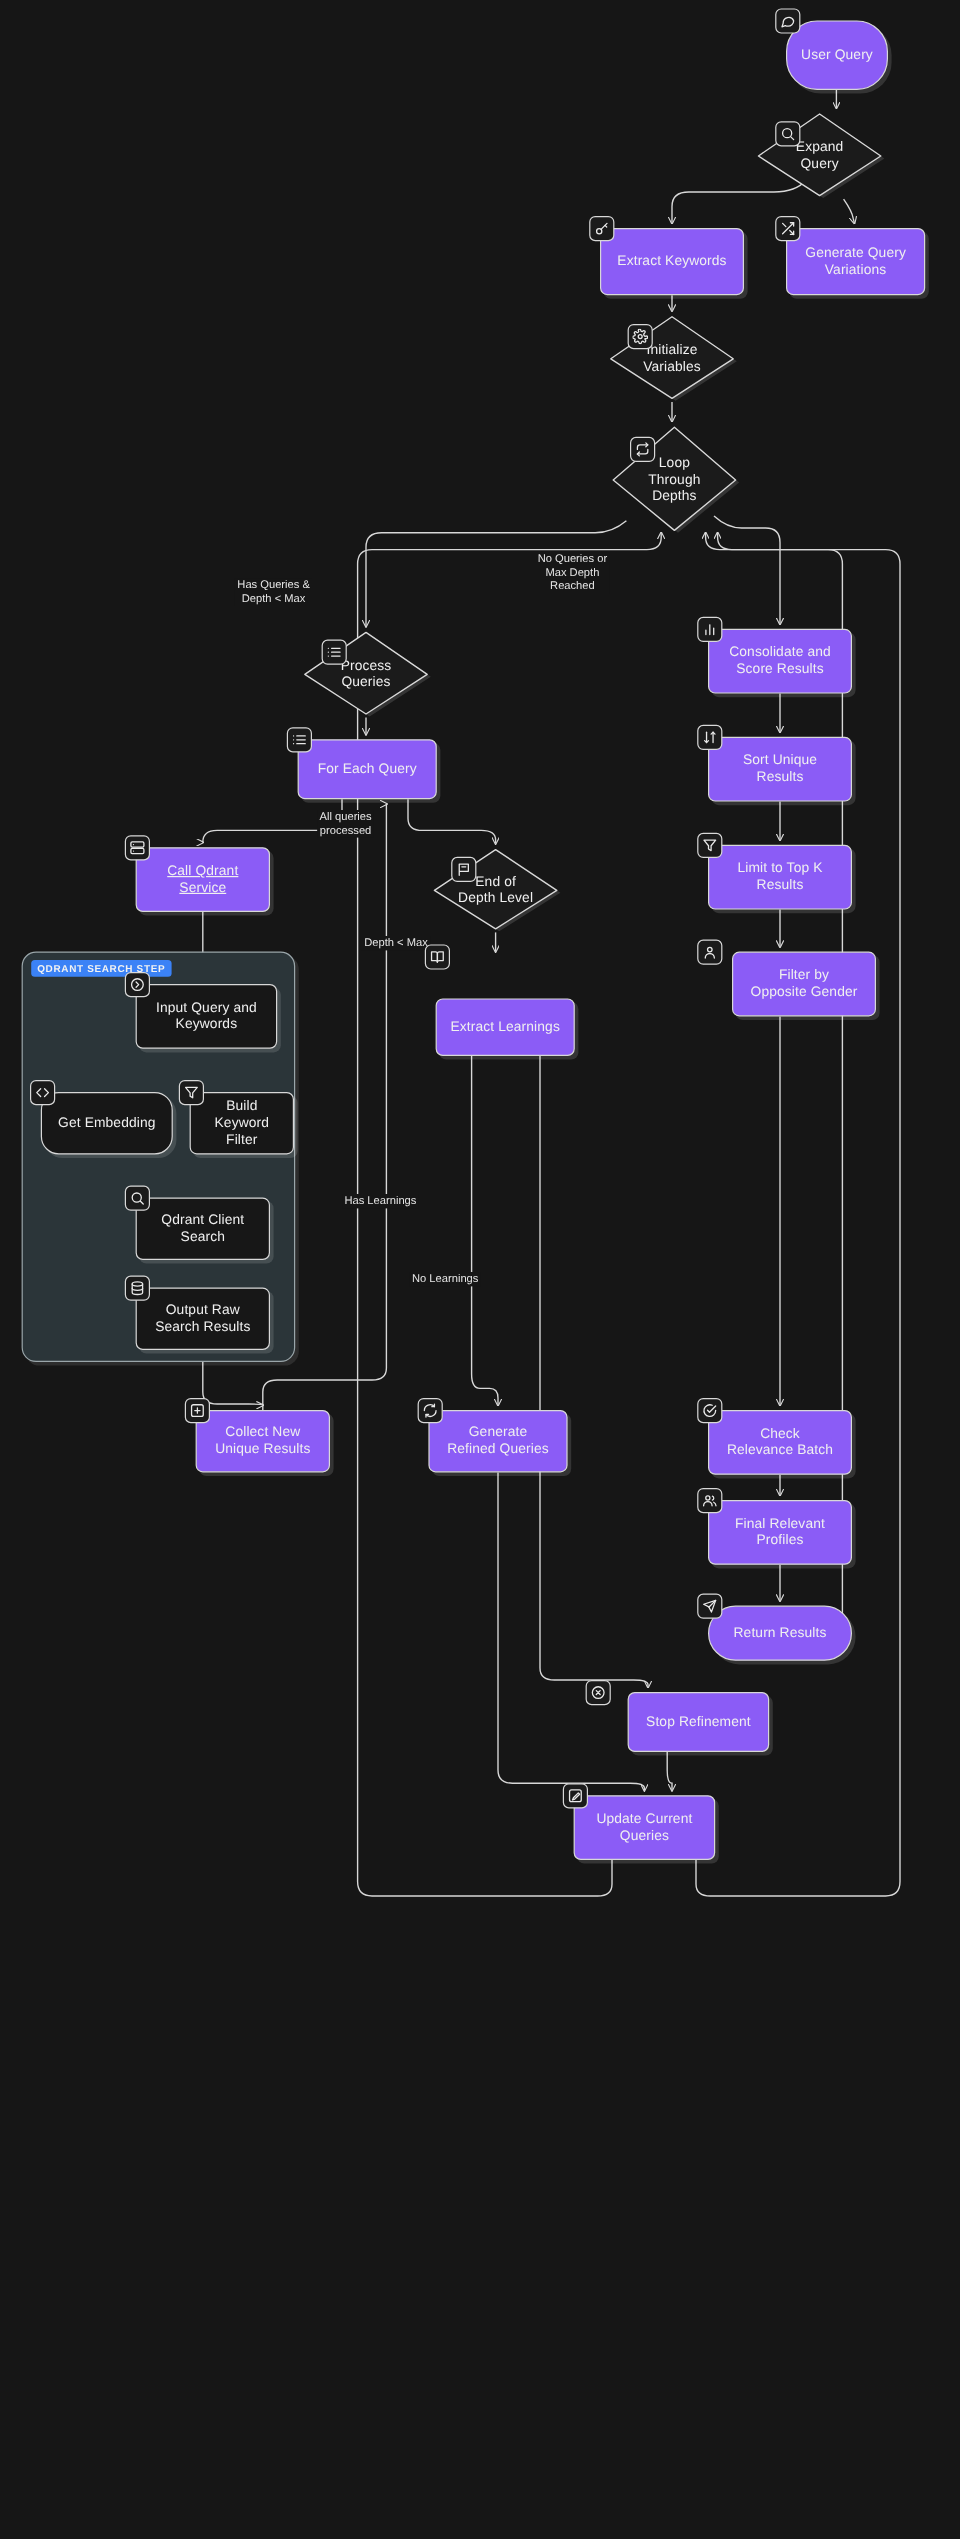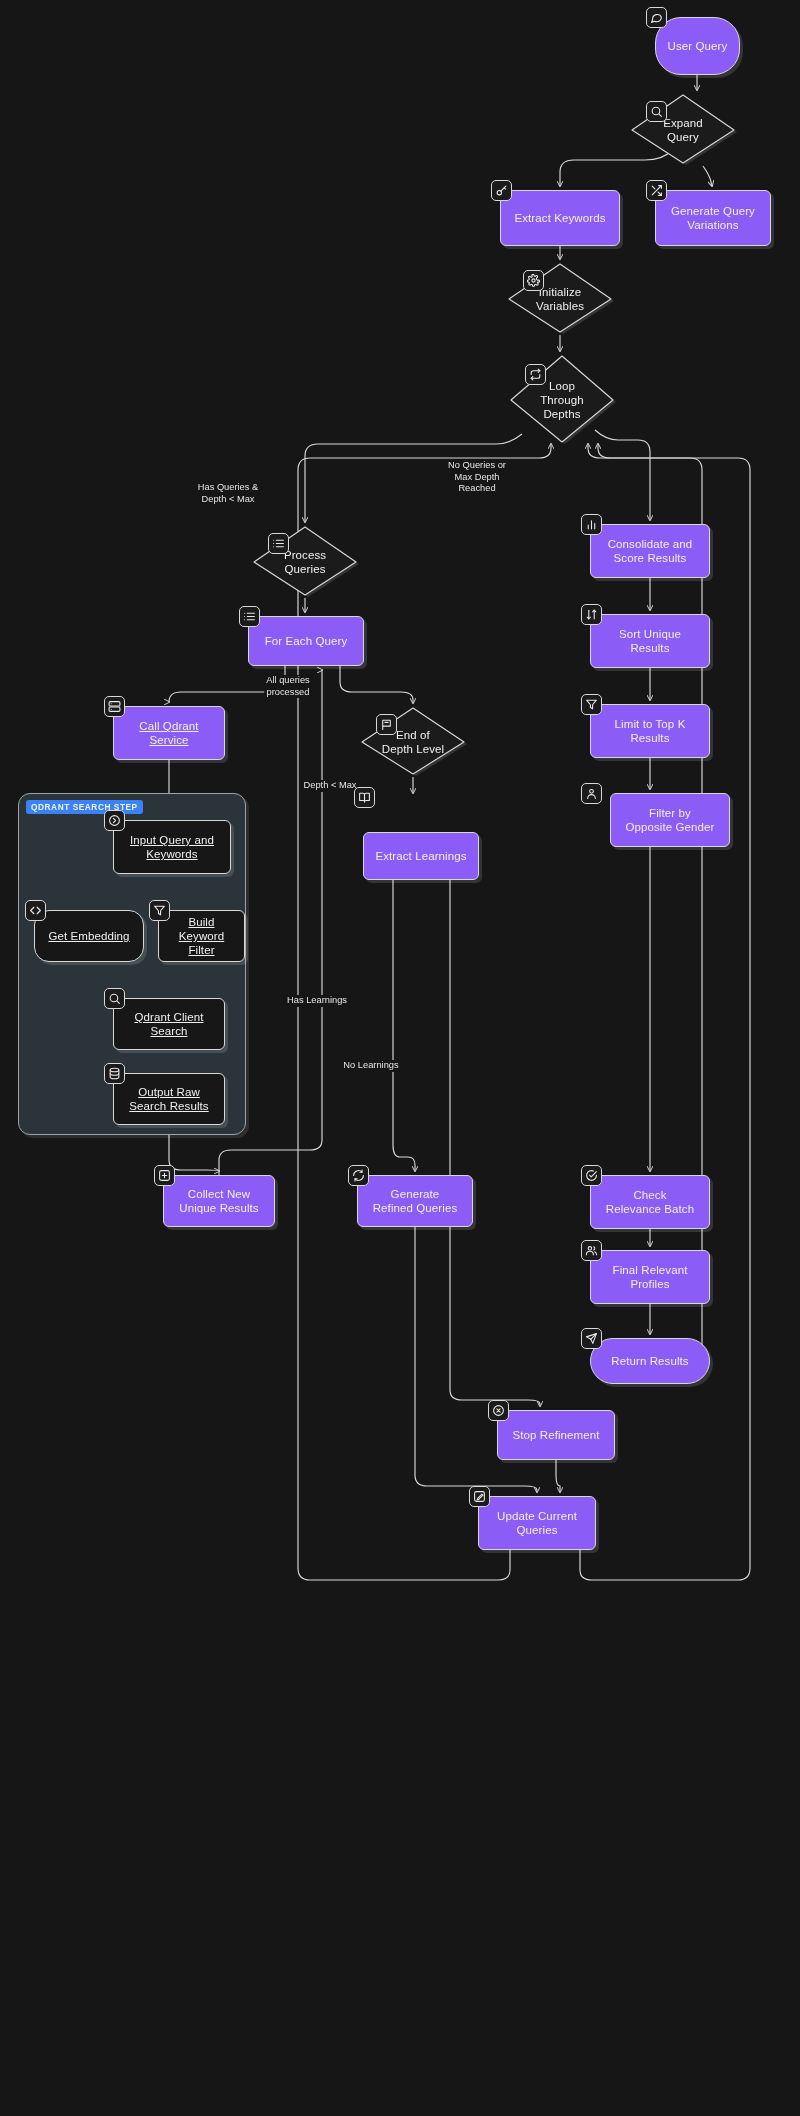--- a/index.html
+++ b/index.html
@@ -76,21 +76,21 @@
     font-size:8.3px;
     font-weight:bold;
     letter-spacing:.55px;
     color:#f2f2f2;
     background:#3b82f6;
     padding:2px 5px;
     border-radius:3px;
     z-index:2;
     white-space:nowrap;
   }
-  .sub-node{background:#171717;text-decoration:underline;}
+  .sub-node{background:#171717;}
   .edge-label{
     position:absolute;
     font-size:9.3px;
     line-height:11.5px;
     color:#e6e6e6;
     text-align:center;
     white-space:pre-line;
     z-index:4;
     background:#161616;
     padding:0 2px;
@@ -449,21 +449,21 @@
       </div>
       <div class="node stadium" style="left: 590px; top: 1338px; width: 120px; height: 46px; justify-content: center;">
         <span class="lbl">Return Results</span>
       </div>
       <div class="badge" style="left: 581px; top: 1328px;">
         <svg viewBox="0 0 24 24" width="13" height="13">
           <path stroke="#e8e8e8" stroke-width="2" fill="none" stroke-linecap="round" stroke-linejoin="round" d="M21 3 10.5 13.5"></path>
           <path stroke="#e8e8e8" stroke-width="2" fill="none" stroke-linecap="round" stroke-linejoin="round" d="M21 3l-6.5 18-4-8-8-4z"></path>
         </svg>
       </div>
-      <div class="node rect" style="left: 497px; top: 1410px; width: 118px; height: 50px;">
+      <div class="node rect" style="left: 523px; top: 1410px; width: 118px; height: 50px;">
         <span class="lbl">Stop Refinement</span>
       </div>
       <div class="badge" style="left: 488px; top: 1400px;">
         <svg viewBox="0 0 24 24" width="13" height="13">
           <circle cx="12" cy="12" r="9" stroke="#e8e8e8" stroke-width="2" fill="none" stroke-linecap="round" stroke-linejoin="round"></circle>
           <path stroke="#e8e8e8" stroke-width="2" fill="none" stroke-linecap="round" stroke-linejoin="round" d="M15 9l-6 6M9 9l6 6"></path>
         </svg>
       </div>
       <div class="node rect" style="left: 478px; top: 1496px; width: 118px; height: 54px;">
         <span class="lbl">Update Current

